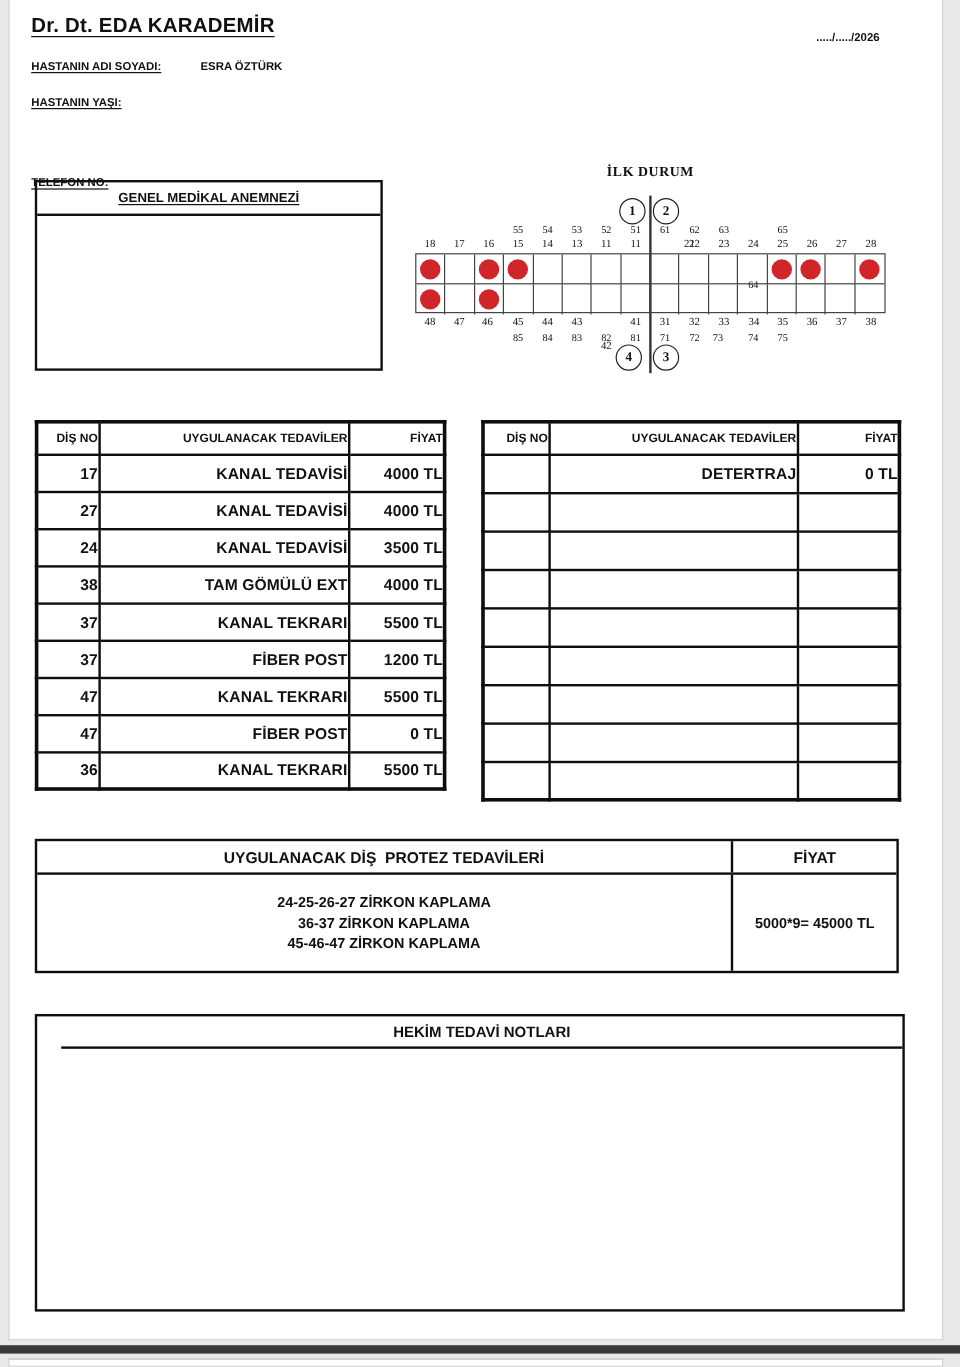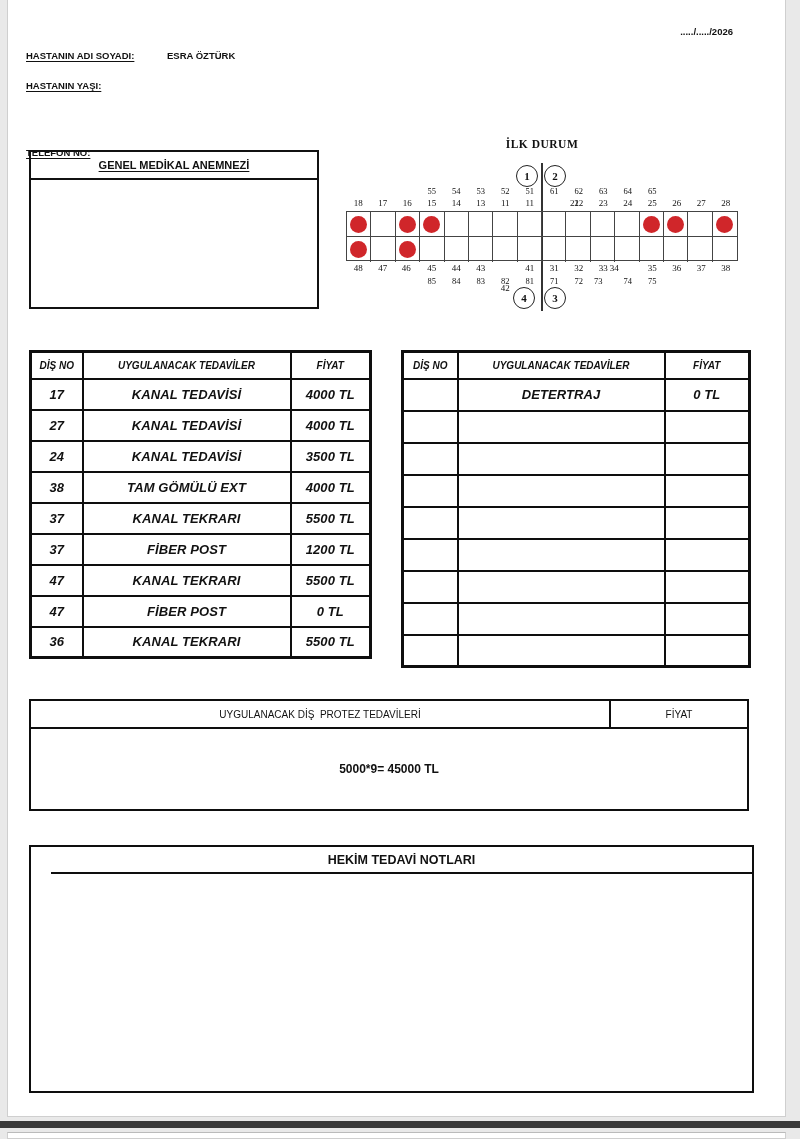--- a/index.html
+++ b/index.html
@@ -46,54 +46,55 @@
                 grid-template-rows:25px 25px; border:1px solid #444; }
   .chart-cell { border-right:1px solid #444; border-bottom:1px solid #444;
                 display:flex; align-items:center; justify-content:center; }
   .chart-cell:nth-child(16n) { border-right:none; }
   .chart-cell:nth-child(n+17) { border-bottom:none; }
   .tooth-mark { width:17px; height:17px; border-radius:50%; }
 
   
   table.tx { border-collapse:collapse; table-layout:fixed; position:absolute;
              background:#fff; }
-  table.tx th, table.tx td { border:2px solid #0e0e0e; text-align:center;
-                             overflow:hidden; padding:0;font-style:italic; }
+  table.tx th, table.tx td { border:2px solid #0e0e0e; text-align:right;
+                             overflow:hidden; padding:0; }
   table.tx { border:3px solid #0e0e0e; }
   table.tx th { height:27px; font-size:10px; font-weight:bold; }
   table.tx td { font-size:13px; font-weight:bold; letter-spacing:.1px; }
   #table-left { left:21px; top:350px; width:340px; }
   #table-left td { height:31px; }
   #table-right { left:393px; top:350px; width:347px; }
   #table-right td { height:32px;margin-left:47px; }
 
   
   .protez { position:absolute; left:21px; top:699px; width:720px; border:2.5px solid #0e0e0e; }
   .protez .row { display:flex; }
   .protez .c1 { width:580px; border-right:2.5px solid #0e0e0e; display:flex;
                 flex-direction:column; align-items:center; justify-content:center; }
   .protez .c2 { flex:1; display:flex; align-items:center; justify-content:center; }
   .protez .hd-row { height:28px; border-bottom:2.5px solid #0e0e0e; }
-  .protez .hd-row .c1, .protez .hd-row .c2 { font-size:10px; font-weight:normal; white-space:pre; }
+  .protez .hd-row .c1, .protez .hd-row .c2 { font-size:13px; font-weight:bold; white-space:pre; }
   .protez .bd-row { height:80px; }
   .protez .bd-row .c1 { font-size:12px; font-weight:bold; line-height:17px; }
   .protez .bd-row .c2 { font-size:12px; font-weight:bold; }
 
   
   .notes { position:absolute; left:21px; top:845px; width:725px; height:248px;
            border:2.5px solid #0e0e0e;padding-left:20px; }
   .notes .hd { height:27px; border-bottom:2.5px solid #0e0e0e; display:flex;
                align-items:center; justify-content:center; font-size:12.5px; font-weight:bold; }
 </style>
 </head>
 <body>
 
 <div class="viewport">
   <div class="page">
 
+    <div class="doc-title">Dr. Dt. EDA KARADEMİR</div>
     <div class="doc-date">...../...../2026</div>
 
     <div class="pfield" style="top:50px;">
       <span class="lbl">HASTANIN ADI SOYADI:</span>
       <span class="val">ESRA ÖZTÜRK</span>
     </div>
     <div class="pfield" style="top:80px;">
       <span class="lbl">HASTANIN YAŞI:</span>
     </div>
     <div class="pfield" style="top:107px;margin-top:40px;">
@@ -114,21 +115,21 @@
       <div class="midline"></div>
       <div class="num-row primary" id="row-upper-primary" style="top:48px;">
           <span class="tooth-num" style="left: 73.5px; width: 24.5px;">55</span>
           <span class="tooth-num" style="left: 98px; width: 24.5px;">54</span>
           <span class="tooth-num" style="left: 122.5px; width: 24.5px;">53</span>
           <span class="tooth-num" style="left: 147px; width: 24.5px;">52</span>
           <span class="tooth-num" style="left: 171.5px; width: 24.5px;">51</span>
           <span class="tooth-num" style="left: 196px; width: 24.5px;">61</span>
           <span class="tooth-num" style="left: 220.5px; width: 24.5px;">62</span>
           <span class="tooth-num" style="left: 245px; width: 24.5px;">63</span>
-          <span class="tooth-num" style="left: 269.5px; width: 24.5px;">64</span>
+          <span class="tooth-num" style="left: 269.5px; width: 24.5px; margin-top: 46px;">64</span>
           <span class="tooth-num" style="left: 294px; width: 24.5px;">65</span>
         </div>
       <div class="num-row" id="row-upper-permanent" style="top:60px;">
           <span class="tooth-num" style="left: 0px; width: 24.5px;">18</span>
           <span class="tooth-num" style="left: 24.5px; width: 24.5px;">17</span>
           <span class="tooth-num" style="left: 49px; width: 24.5px;">16</span>
           <span class="tooth-num" style="left: 73.5px; width: 24.5px;">15</span>
           <span class="tooth-num" style="left: 98px; width: 24.5px;">14</span>
           <span class="tooth-num" style="left: 122.5px; width: 24.5px;">13</span>
           <span class="tooth-num" style="left: 147px; width: 24.5px;">11</span>
@@ -197,21 +198,21 @@
           <span class="tooth-num" style="left: 24.5px; width: 24.5px;">47</span>
           <span class="tooth-num" style="left: 48px; width: 24.5px;">46</span>
           <span class="tooth-num" style="left: 73.5px; width: 24.5px;">45</span>
           <span class="tooth-num" style="left: 98px; width: 24.5px;">44</span>
           <span class="tooth-num" style="left: 122.5px; width: 24.5px;">43</span>
           <span class="tooth-num" style="left: 147px; width: 24.5px; margin-top: 20px;">42</span>
           <span class="tooth-num" style="left: 171.5px; width: 24.5px;">41</span>
           <span class="tooth-num" style="left: 196px; width: 24.5px;">31</span>
           <span class="tooth-num" style="left: 220.5px; width: 24.5px;">32</span>
           <span class="tooth-num" style="left: 245px; width: 24.5px;">33</span>
-          <span class="tooth-num" style="left: 256px; width: 24.5px;">34</span>
+          <span class="tooth-num" style="left: 270px; width: 24.5px;">34</span>
           <span class="tooth-num" style="left: 294px; width: 24.5px;">35</span>
           <span class="tooth-num" style="left: 318.5px; width: 24.5px;">36</span>
           <span class="tooth-num" style="left: 343px; width: 24.5px;">37</span>
           <span class="tooth-num" style="left: 367.5px; width: 24.5px;">38</span>
         </div>
       <div class="num-row primary" id="row-lower-primary" style="top:138px;">
           <span class="tooth-num" style="left: 73.5px; width: 24.5px;">85</span>
           <span class="tooth-num" style="left: 98px; width: 24.5px;">84</span>
           <span class="tooth-num" style="left: 122.5px; width: 24.5px;">83</span>
           <span class="tooth-num" style="left: 147px; width: 24.5px;">82</span>
@@ -337,20 +338,25 @@
           </tr>
         </tbody>
     </table>
 
     <div class="protez">
       <div class="row hd-row">
         <div class="c1">UYGULANACAK DİŞ  PROTEZ TEDAVİLERİ</div>
         <div class="c2">FİYAT</div>
       </div>
       <div class="row bd-row">
+        <div class="c1" id="protez-lines">
+            <div>24-25-26-27 ZİRKON KAPLAMA</div>
+            <div>36-37 ZİRKON KAPLAMA</div>
+            <div>45-46-47 ZİRKON KAPLAMA</div>
+          </div>
         <div class="c2">5000*9= 45000 TL</div>
       </div>
     </div>
 
     <div class="notes">
       <div class="hd">HEKİM TEDAVİ NOTLARI</div>
       <div class="bd"></div>
     </div>
 
   </div>

